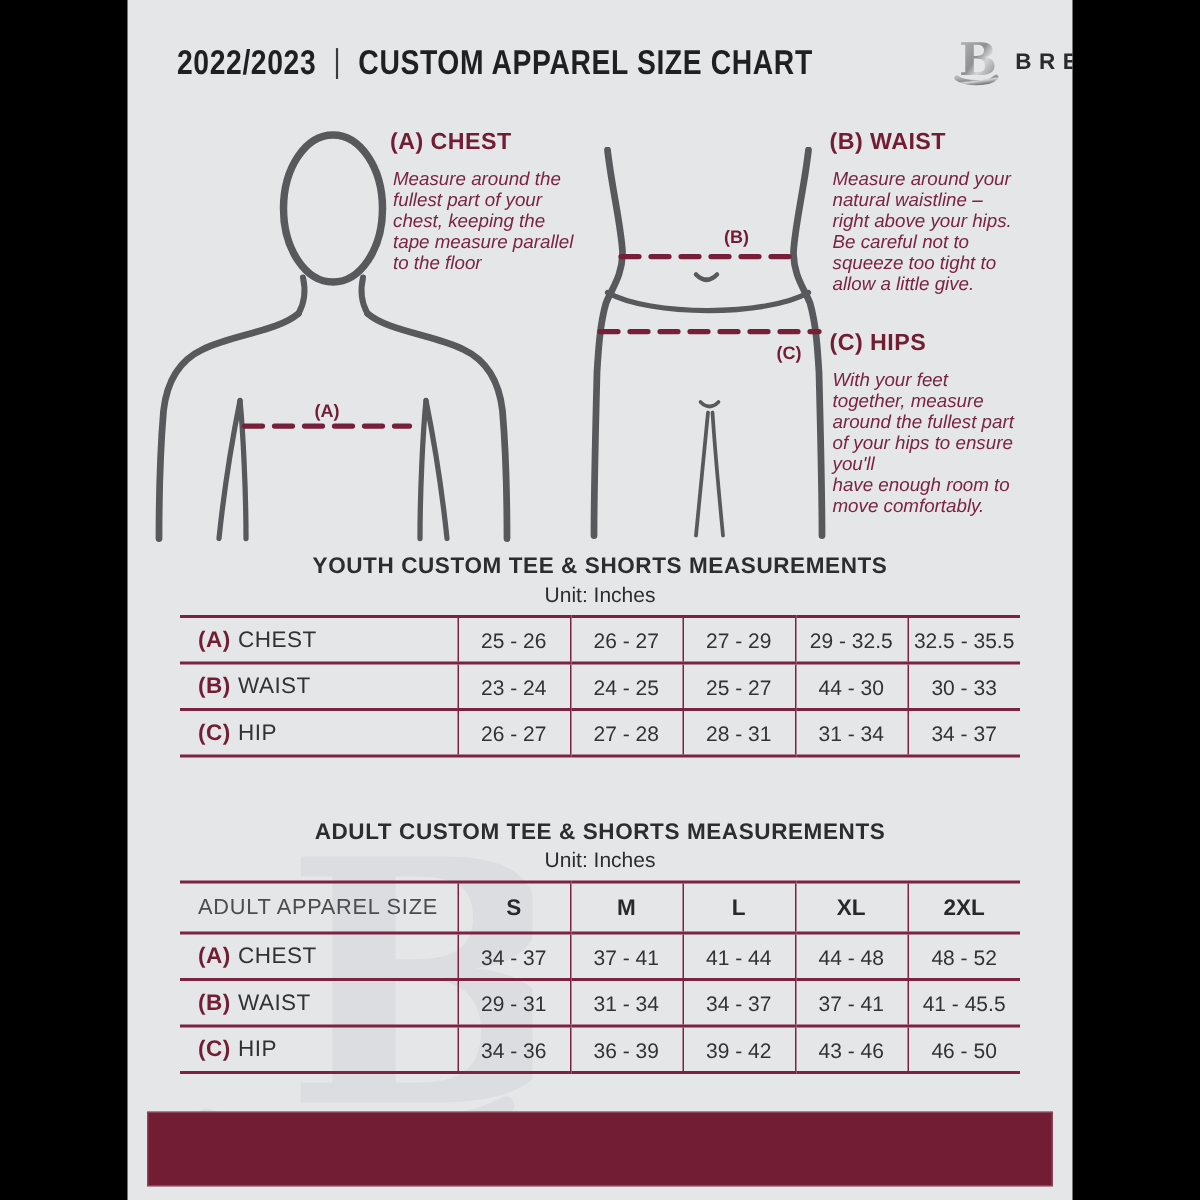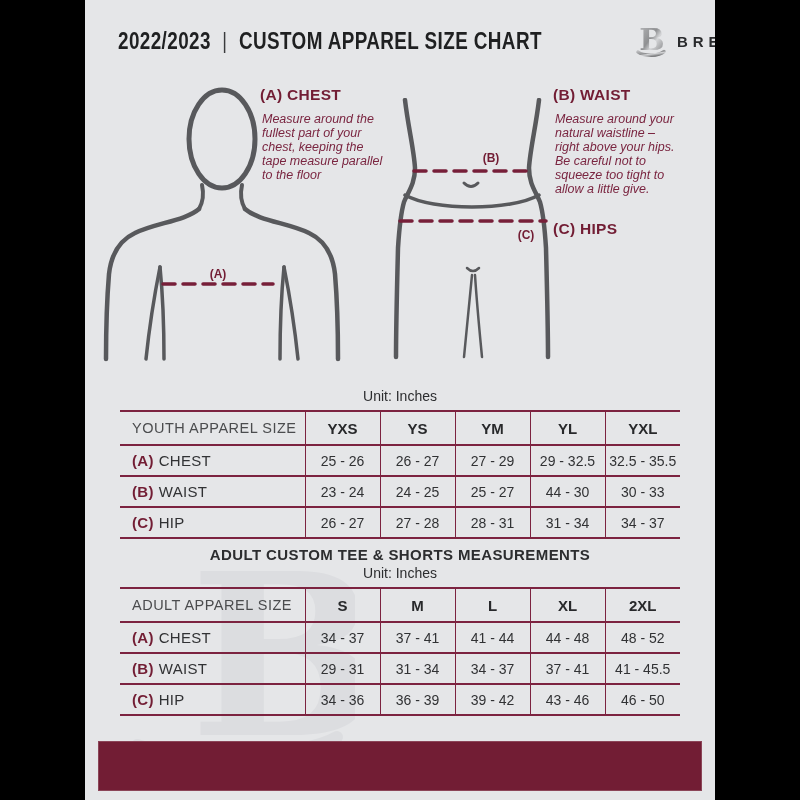--- a/index.html
+++ b/index.html
@@ -116,48 +116,48 @@
       <p>Measure around your
 natural waistline –
 right above your hips.
 Be careful not to
 squeeze too tight to
 allow a little give.</p>
     </div>
 
     <div class="guide" style="left:468px;top:220px;width:168px;">
       <h3>(C) HIPS</h3>
+      <p>With your feet
+together, measure
+around the fullest part
+of your hips to ensure
+you'll
+have enough room to
+move comfortably.</p>
     </div>
 
     <div class="watermark">
       <svg width="230" height="225" viewBox="0 0 230 225">
         <text x="65" y="190" font-family="DejaVu Serif, serif" font-weight="bold" font-size="225" fill="#dcdde0">B</text>
         <path d="M12 200 C 60 216, 175 214, 212 192" stroke="#dcdde0" stroke-width="12" fill="none" stroke-linecap="round"></path>
       </svg>
     </div>
 
+    <div class="sect-title" style="top:369px;">YOUTH CUSTOM TEE &amp; SHORTS MEASUREMENTS</div>
     <div class="sect-unit" style="top:388px;">Unit: Inches</div>
     <table class="size" style="top:410px;">
       <colgroup>
           <col class="c0">
           <col class="szc">
           <col class="szc">
           <col class="szc">
           <col class="szc">
           <col class="szc">
         </colgroup>
       <tbody>
-          <tr class="head">
-        <td class="c0">YOUTH APPAREL SIZE</td>
-        <td>YXS</td>
-        <td>YS</td>
-        <td>YM</td>
-        <td>YL</td>
-        <td>YXL</td>
-      </tr>
       <tr class="datarow">
         <td class="c0"><span class="pfx">(A)</span><span>CHEST</span></td>
         <td>25 - 26</td>
         <td>26 - 27</td>
         <td>27 - 29</td>
         <td>29 - 32.5</td>
         <td>32.5 - 35.5</td>
       </tr>
       <tr class="datarow">
         <td class="c0"><span class="pfx">(B)</span><span>WAIST</span></td>

